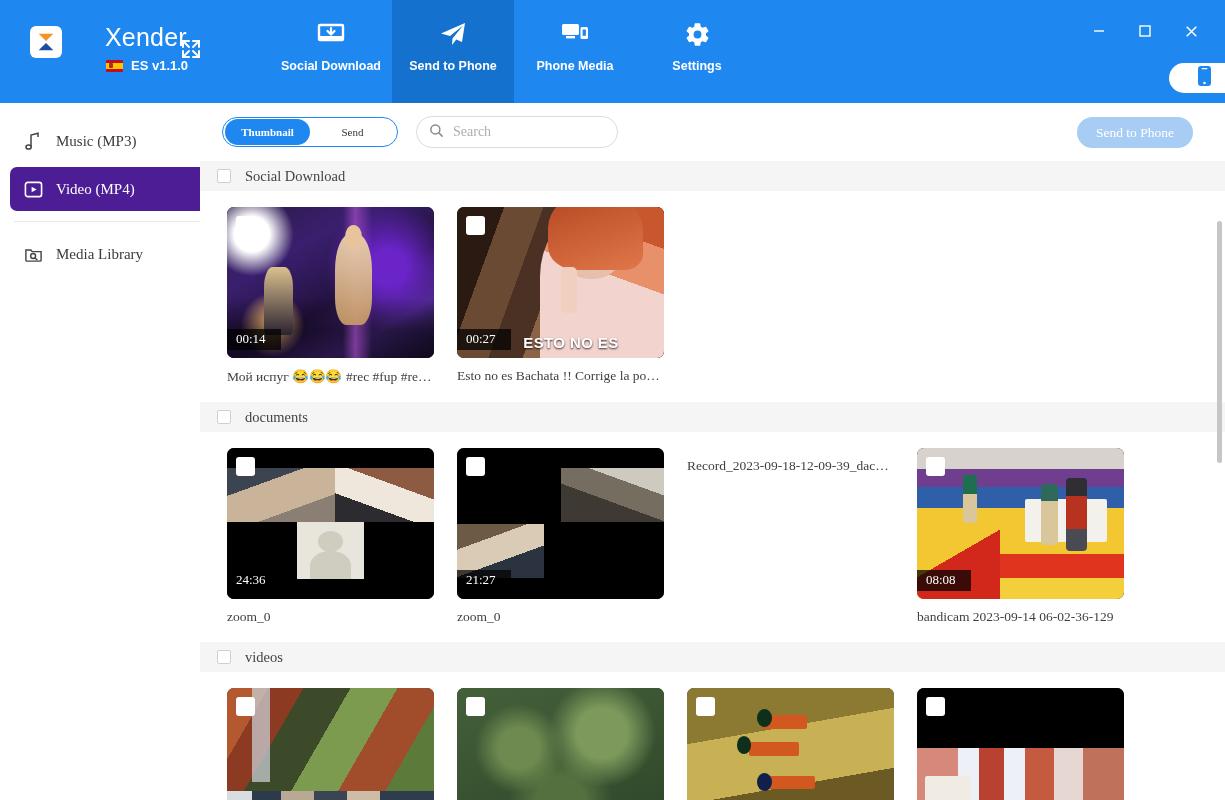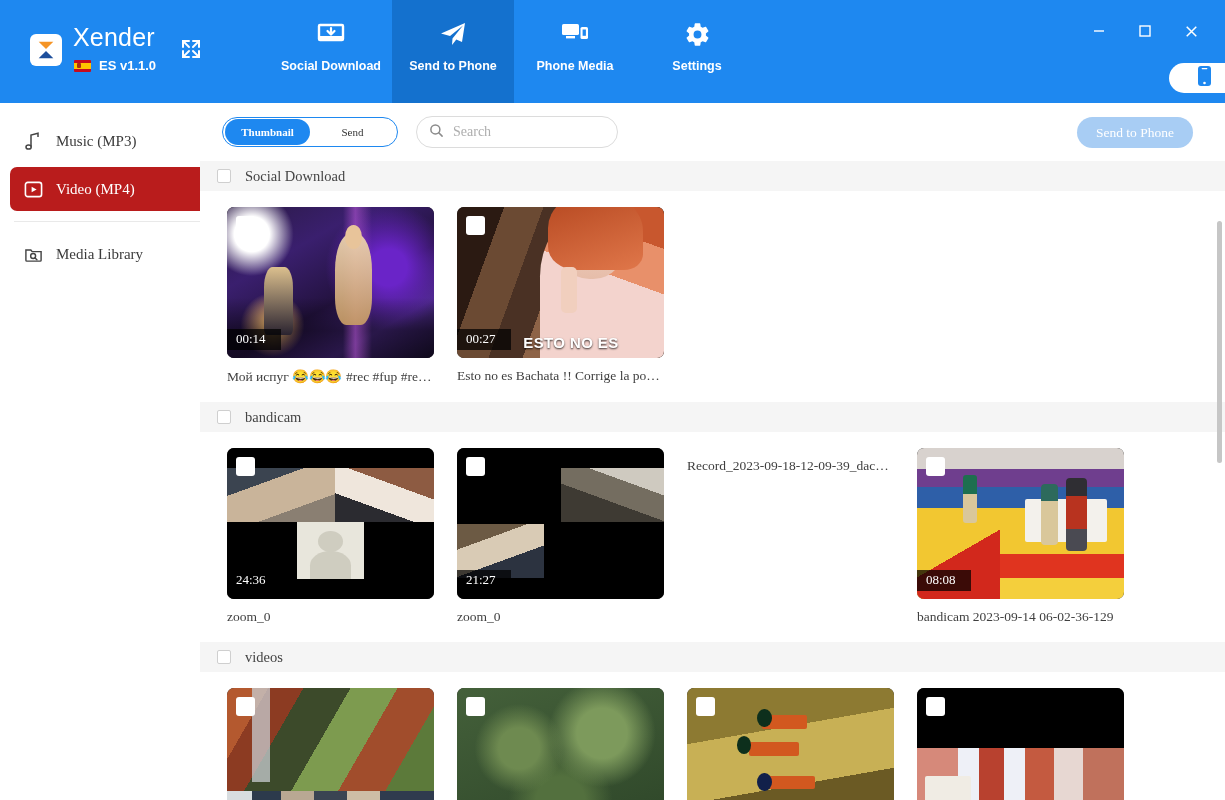--- a/index.html
+++ b/index.html
@@ -12,21 +12,21 @@
 
   
   .header {
     position: absolute; top: 0; left: 0;
     width: 1225px; height: 103px;
     background: #1e88f0;
     display: flex; align-items: flex-start;
   }
   .brand {
     position: absolute; left: 30px; top: 22px;
-    display: flex; align-items: center;
+    display: flex; align-items: flex-start; gap: 32px;
   }
   .brand-logo {
     width: 32px; height: 32px;
     background: #ffffff;
     border-radius: 6px;
     display: flex; align-items: center; justify-content: center;
     margin-top: 4px;
   }
   .brand-text { margin-left: 11px; }
   .brand-name {
@@ -102,21 +102,21 @@
     background: #ffffff;
     border-right: 2px solid #0f172a;
     padding-top: 16px;
   }
   .side-item {
     height: 44px; margin: 0 10px 4px 10px;
     display: flex; align-items: center;
     padding-left: 12px; border-radius: 7px;
     cursor: pointer;
   }
-  .side-item.active { background: #b91c1c; }
+  .side-item.active { background: #4c1d95; }
   .side-icon {
     width: 22px; height: 22px; margin-right: 12px;
     display:flex; align-items:center; justify-content:center;
   }
   .side-label {
     font-size: 15px; color: #3b3b3b;
     font-family: "Liberation Serif", serif;
   }
   .side-item.active .side-label { color:#ffffff; }
   .side-sep {
@@ -447,21 +447,21 @@
                text-shadow:0 1px 2px rgba(0,0,0,.8);">ESTO NO ES</div>
         </div>
         <div class="cap">Esto no es Bachata !! Corrige la posició…</div>
       </div>
     </div>
 
     <div class="sec-gap"></div>
 
     <div class="group-head">
       <span class="cb-outline"></span>
-      <span class="group-title">bandicam</span>
+      <span class="group-title">documents</span>
     </div>
 
     <div class="grid">
 
       <div class="card">
         <div class="thumb">
           <div class="ph" style="background:#000;"></div>
           <div style="position:absolute;left:0;top:13%;width:52%;height:36%;
                background:linear-gradient(160deg,#3b4450 0 30%, #c9b49a 30% 70%, #8a7f72 70% 100%);"></div>
           <div style="position:absolute;left:52%;top:13%;width:48%;height:36%;

